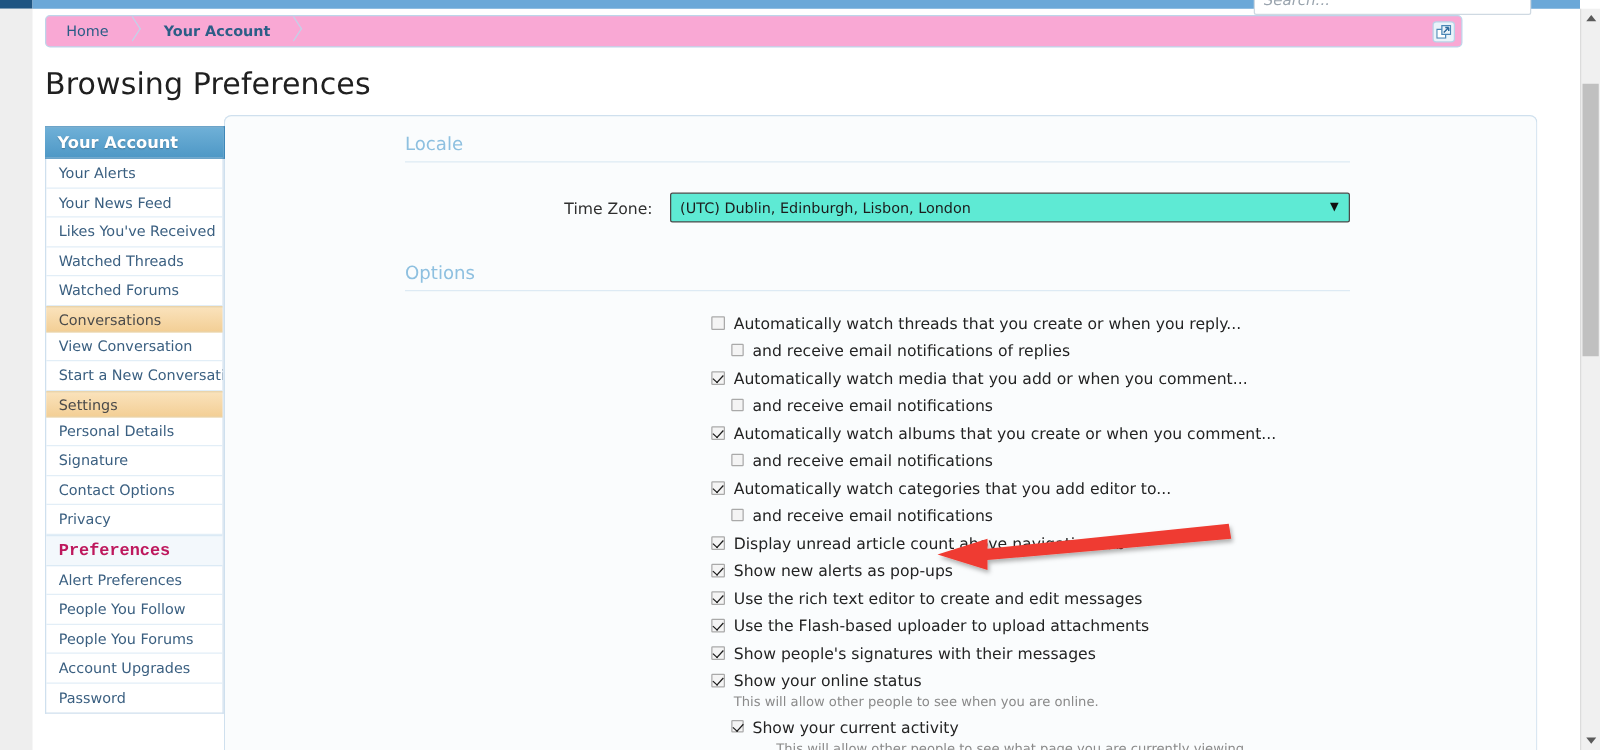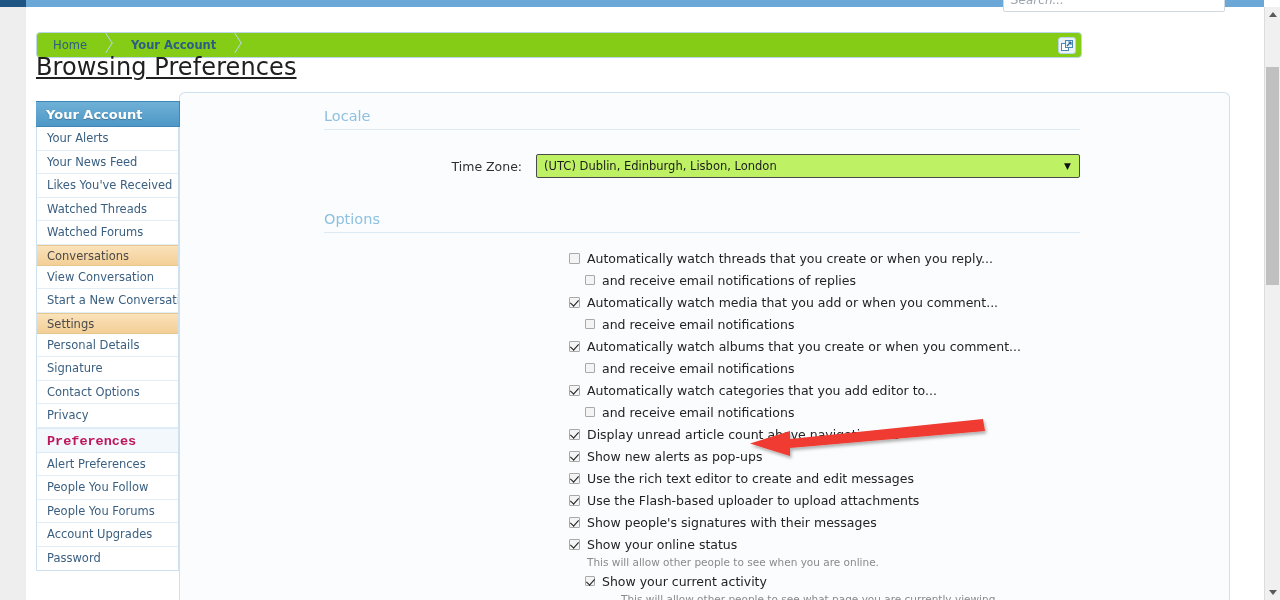--- a/index.html
+++ b/index.html
@@ -53,23 +53,23 @@
     font-family: "DejaVu Sans", "Liberation Sans", sans-serif;
     font-size: 12px;
     font-style: italic;
     color: #9aa4ae;
   }
   .search-input::placeholder { color: #9aa4ae; font-style: italic; }
 
   
   .crumb-bar {
     position: absolute;
-    left: 36px; top: 32px;
-    width: 1046px; height: 26px;
-    background: #84cc16;
+    left: 36px; top: 12px;
+    width: 1134px; height: 26px;
+    background: #f9a8d4;
     border: 1px solid #bdd6ea;
     border-radius: 4px;
   }
   .crumbs {
     position: absolute; left: 0; top: 0;
     height: 24px;
     display: flex; align-items: center;
   }
   .crumb {
     position: relative;
@@ -111,21 +111,20 @@
 
   
   .page-title {
     position: absolute;
     left: 36px; top: 53px;
     font-size: 24px;
     font-weight: normal;
     color: #202020;
     margin: 0;
     letter-spacing: 0.1px;
-    text-decoration: underline;
   }
 
   
   .panel {
     position: absolute;
     left: 179px; top: 92px;
     width: 1051px; height: 520px;
     background: #fafcfd;
     border: 1px solid #cfe0ee;
     border-radius: 6px 6px 0 0;
@@ -221,21 +220,21 @@
     width: 220px;
     text-align: right;
     padding-right: 14px;
     font-size: 12.5px;
     color: #2f2f2f;
   }
   .tz-select {
     width: 565px; height: 24px;
     border: 1px solid #4a4a4a;
     border-radius: 2px;
-    background: #bef264;
+    background: #5eead4;
     position: relative;
     font-size: 11.5px;
     color: #1c1c1c;
     display: flex; align-items: center;
     padding: 0 7px;
     cursor: pointer;
   }
   .tz-caret {
     position: absolute; right: 8px; top: 50%;
     transform: translateY(-50%);

